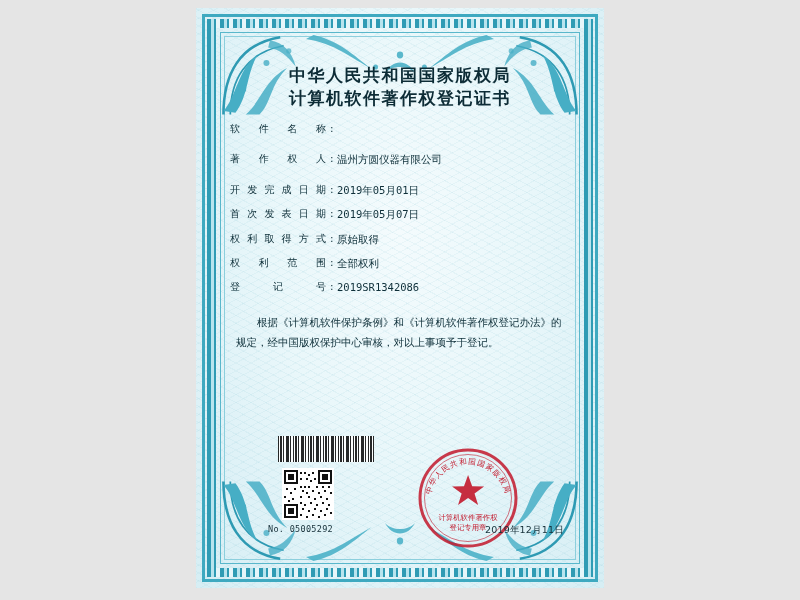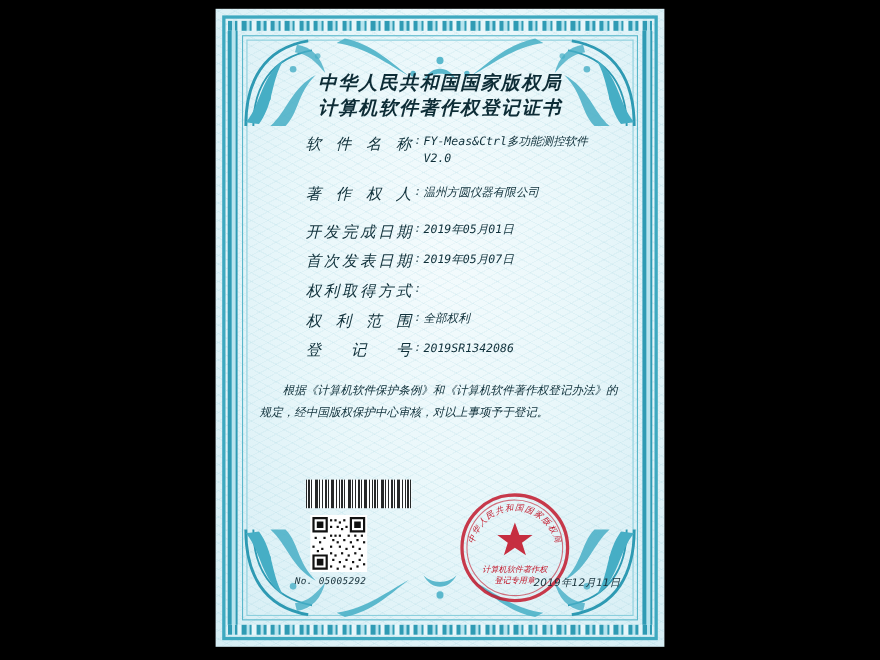--- a/index.html
+++ b/index.html
@@ -9,22 +9,21 @@
     width: 800px;
     height: 600px;
     overflow: hidden;
     font-family: "DejaVu Sans", "Liberation Sans", sans-serif;
   }
 
   #cert-wrap {
     position: relative;
     width: 800px;
     height: 600px;
-    background: #000000;
-    font-style: italic;
+    background: #e5e5e5;
   }
 
   
   .paper {
     position: absolute;
     left: 196px;
     top: 8px;
     width: 408px;
     height: 580px;
     background:
@@ -141,25 +140,24 @@
   .field-row {
     display: flex;
     align-items: flex-start;
     margin-bottom: 9px;
   }
   .f-label {
     width: 96px;
     flex: 0 0 96px;
     text-align: justify;
     text-align-last: justify;
-    font-size: 14px;
+    font-size: 10px;
     color: #0e2f39;
     padding-right: 4px;
     white-space: nowrap;
-    margin-left: 48px;
   }
   .f-colon {
     flex: 0 0 7px;
     font-size: 10.5px;
     color: #0e2f39;
   }
   .f-value {
     flex: 1 1 auto;
     font-size: 10.5px;
     color: #0e2f39;
@@ -345,22 +343,20 @@
 
       <div class="title1">中华人民共和国国家版权局</div>
       <div class="title2">计算机软件著作权登记证书</div>
 
 
       <div class="fields">
 
         <div class="field-row tall-gap">
           <span class="f-label">软件名称</span>
           <span class="f-colon">:</span>
-          <span class="f-value">FY-Meas&amp;Ctrl多功能测控软件
-V2.0</span>
         </div>
 
         <div class="field-row tall-gap">
           <span class="f-label">著作权人</span>
           <span class="f-colon">:</span>
           <span class="f-value cn">温州方圆仪器有限公司</span>
         </div>
 
         <div class="field-row" style="margin-top:14px;">
           <span class="f-label">开发完成日期</span>
@@ -370,20 +366,21 @@
 
         <div class="field-row">
           <span class="f-label">首次发表日期</span>
           <span class="f-colon">:</span>
           <span class="f-value">2019年05月07日</span>
         </div>
 
         <div class="field-row">
           <span class="f-label">权利取得方式</span>
           <span class="f-colon">:</span>
+          <span class="f-value cn">原始取得</span>
         </div>
 
         <div class="field-row">
           <span class="f-label">权利范围</span>
           <span class="f-colon">:</span>
           <span class="f-value cn">全部权利</span>
         </div>
 
         <div class="field-row">
           <span class="f-label">登记号</span>

